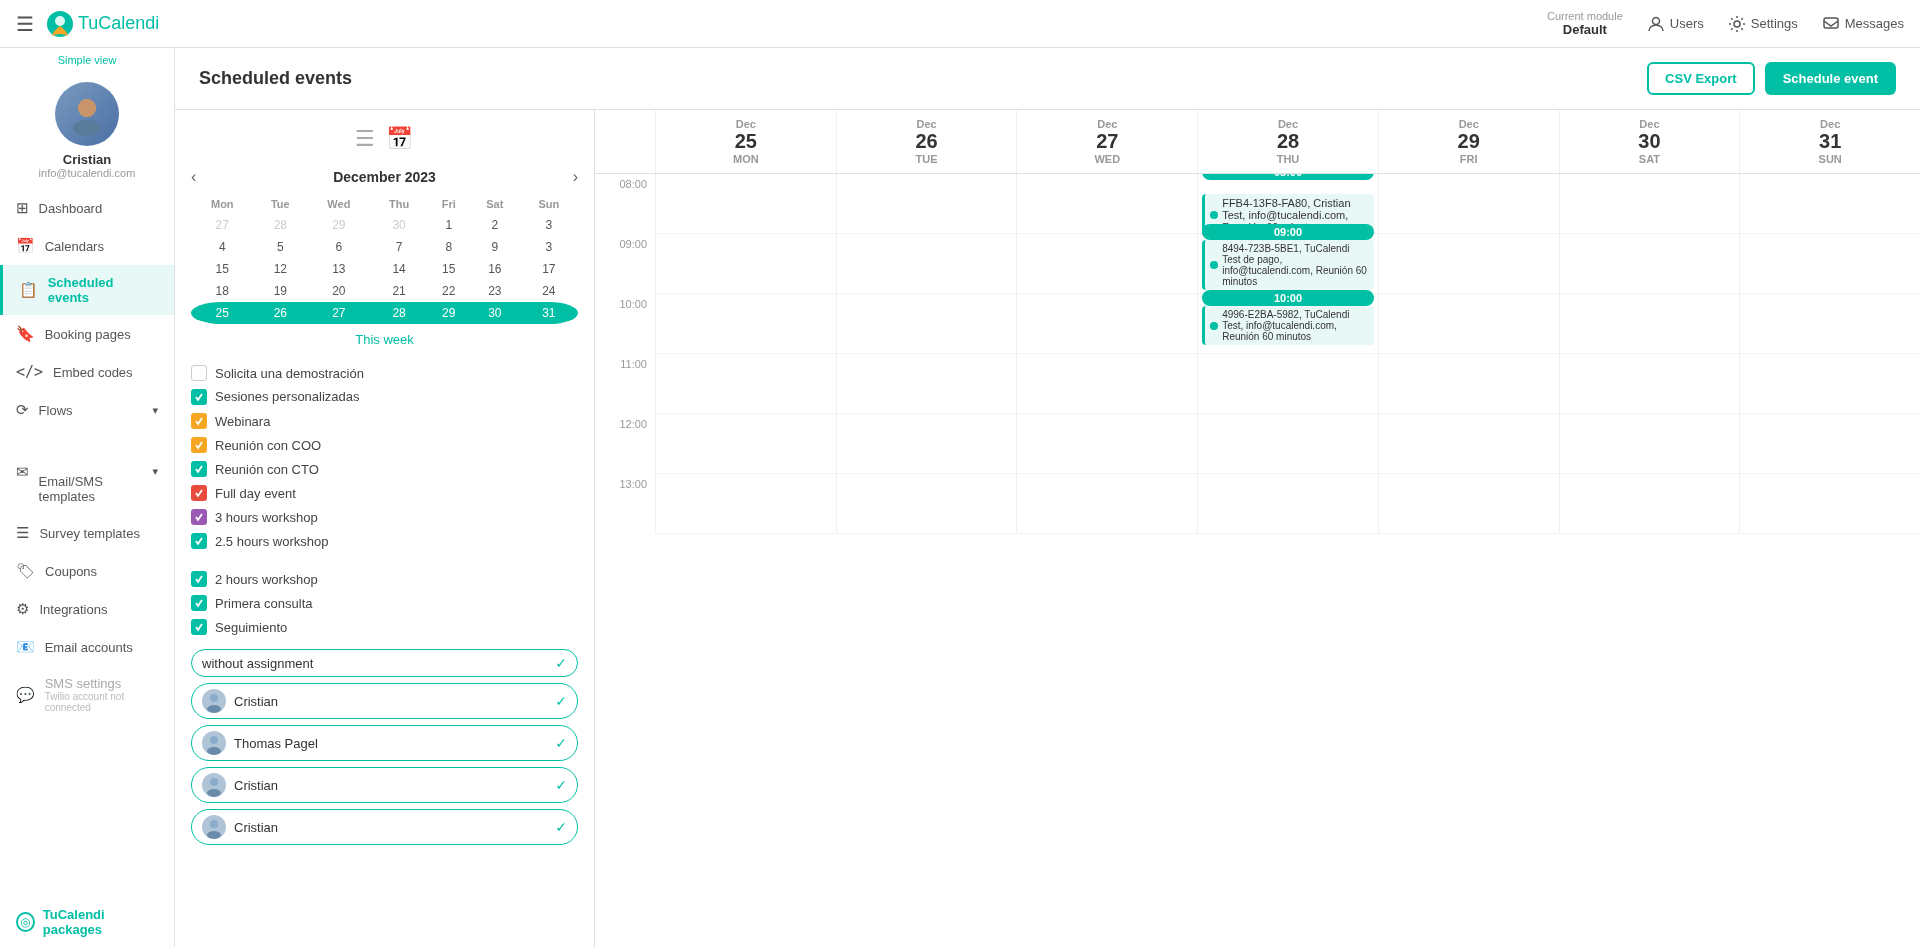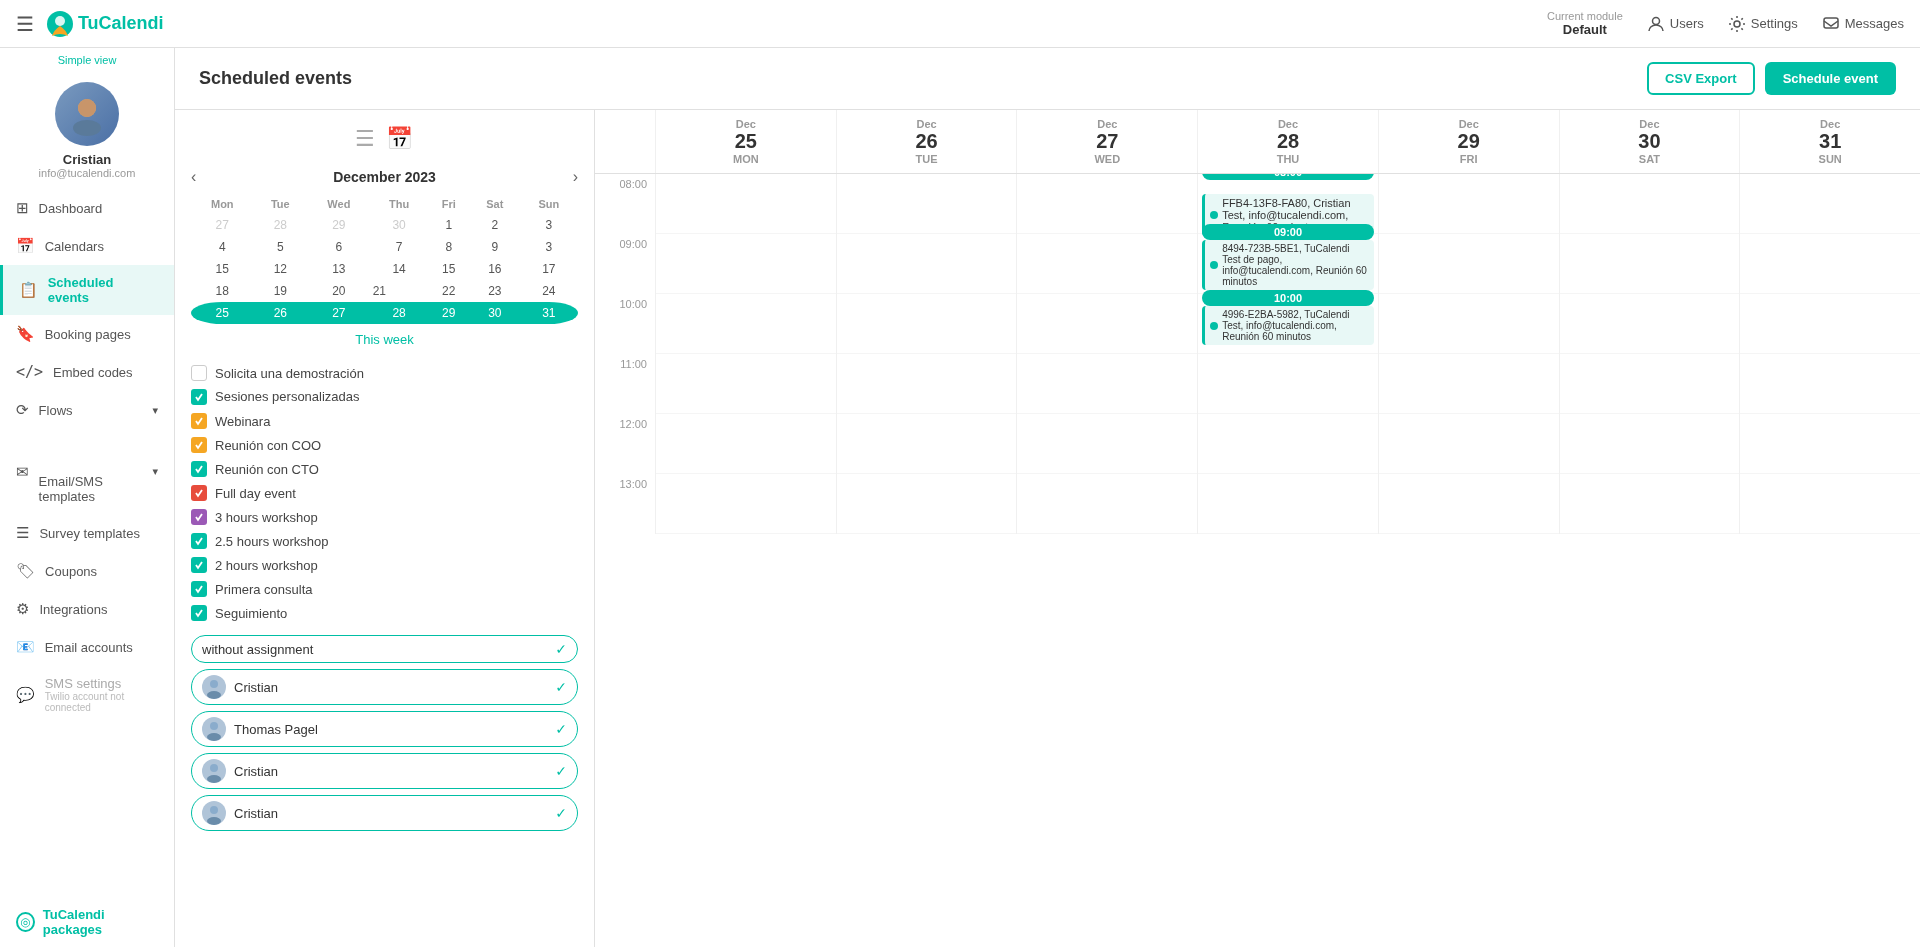--- a/index.html
+++ b/index.html
@@ -13,21 +13,21 @@
 
 <div style="height:48px;background:#fff;border-bottom:1px solid #e0e0e0;display:flex;align-items:center;padding:0 16px;justify-content:space-between;z-index:10;">
   <div style="display:flex;align-items:center;gap:12px;">
     <span style="font-size:20px;color:#555;cursor:pointer;">☰</span>
     <div style="display:flex;align-items:center;gap:4px;">
       <svg width="28" height="28" viewBox="0 0 28 28">
         <circle cx="14" cy="14" r="13" fill="#00bfa5"></circle>
         <circle cx="14" cy="11" r="5" fill="#fff" opacity="0.85"></circle>
         <path d="M14 16 Q8 20 6 26 Q14 22 22 26 Q20 20 14 16Z" fill="#f5a623"></path>
       </svg>
-      <span style="font-size:18px;font-weight:700;color:#00bfa5;">TuCalendi</span>
+      <span style="font-size:18px;font-weight:400;color:#00bfa5;">TuCalendi</span>
     </div>
   </div>
   <div style="display:flex;align-items:center;gap:24px;">
     <div style="text-align:center;">
       <div style="font-size:11px;color:#999;">Current module</div>
       <div style="font-weight:600;color:#333;font-size:13px;">Default</div>
     </div>
     <div style="display:flex;align-items:center;gap:5px;cursor:pointer;color:#555;font-size:13px;">
       <svg width="18" height="18" viewBox="0 0 18 18" fill="none">
           <circle cx="9" cy="6" r="3.5" stroke="#555" stroke-width="1.5"></circle>
@@ -190,21 +190,21 @@
                   <td style="text-align: center; padding: 4px 2px; font-size: 12px; cursor: pointer; border-radius: 4px; color: rgb(85, 85, 85);">13</td>
                   <td style="text-align: center; padding: 4px 2px; font-size: 12px; cursor: pointer; border-radius: 4px; color: rgb(85, 85, 85);">14</td>
                   <td style="text-align: center; padding: 4px 2px; font-size: 12px; cursor: pointer; border-radius: 4px; color: rgb(85, 85, 85);">15</td>
                   <td style="text-align: center; padding: 4px 2px; font-size: 12px; cursor: pointer; border-radius: 4px; color: rgb(85, 85, 85);">16</td>
                   <td style="text-align: center; padding: 4px 2px; font-size: 12px; cursor: pointer; border-radius: 4px; color: rgb(85, 85, 85);">17</td>
                 </tr>
                 <tr>
                   <td style="text-align: center; padding: 4px 2px; font-size: 12px; cursor: pointer; border-radius: 4px; color: rgb(85, 85, 85);">18</td>
                   <td style="text-align: center; padding: 4px 2px; font-size: 12px; cursor: pointer; border-radius: 4px; color: rgb(85, 85, 85);">19</td>
                   <td style="text-align: center; padding: 4px 2px; font-size: 12px; cursor: pointer; border-radius: 4px; color: rgb(85, 85, 85);">20</td>
-                  <td style="text-align: left; padding: 4px 2px; font-size: 12px; cursor: pointer; border-radius: 4px; color: rgb(85, 85, 85);">21</td>
+                  <td style="text-align: center; padding: 4px 2px; font-size: 12px; cursor: pointer; border-radius: 4px; color: rgb(85, 85, 85);">21</td>
                   <td style="text-align: center; padding: 4px 2px; font-size: 12px; cursor: pointer; border-radius: 4px; color: rgb(85, 85, 85);">22</td>
                   <td style="text-align: center; padding: 4px 2px; font-size: 12px; cursor: pointer; border-radius: 4px; color: rgb(85, 85, 85);">23</td>
                   <td style="text-align: center; padding: 4px 2px; font-size: 12px; cursor: pointer; border-radius: 4px; color: rgb(85, 85, 85);">24</td>
                 </tr>
                 <tr>
                   <td style="text-align: center; padding: 4px 2px; font-size: 12px; cursor: pointer; background: rgb(0, 191, 165); color: rgb(255, 255, 255); border-radius: 50% 0px 0px 50%;">25</td>
                   <td style="text-align: center; padding: 4px 2px; font-size: 12px; cursor: pointer; background: rgb(0, 191, 165); color: rgb(255, 255, 255); border-radius: 0px;">26</td>
                   <td style="text-align: center; padding: 4px 2px; font-size: 12px; cursor: pointer; background: rgb(0, 191, 165); color: rgb(255, 255, 255); border-radius: 0px;">27</td>
                   <td style="text-align: center; padding: 4px 2px; font-size: 12px; cursor: pointer; background: rgb(0, 191, 165); color: rgb(255, 255, 255); border-radius: 0px;">28</td>
                   <td style="text-align: center; padding: 4px 2px; font-size: 12px; cursor: pointer; background: rgb(0, 191, 165); color: rgb(255, 255, 255); border-radius: 0px;">29</td>
@@ -271,21 +271,21 @@
               <span>3 hours workshop</span>
             </div>
             <div style="display: flex; align-items: center; gap: 8px; padding: 4px 0px; font-size: 13px; color: rgb(68, 68, 68); cursor: pointer;">
               <div style="width: 16px; height: 16px; border-radius: 3px; flex-shrink: 0; display: flex; align-items: center; justify-content: center; background: rgb(0, 191, 165); border: none;">
                 <svg width="10" height="10" viewBox="0 0 10 10">
                   <polyline points="2,5 4,8 8,2" stroke="#fff" stroke-width="1.8" fill="none"></polyline>
                 </svg>
               </div>
               <span>2.5 hours workshop</span>
             </div>
-            <div style="display: flex; align-items: center; gap: 8px; padding: 4px 0px; font-size: 13px; color: rgb(68, 68, 68); cursor: pointer;">
+            <div style="display: flex; align-items: center; gap: 8px; padding: 4px 0px; font-size: 13px; color: rgb(68, 68, 68); cursor: pointer; margin-top: 14px;">
               <div style="width: 16px; height: 16px; border-radius: 3px; flex-shrink: 0; display: flex; align-items: center; justify-content: center; background: rgb(0, 191, 165); border: none;">
                 <svg width="10" height="10" viewBox="0 0 10 10">
                   <polyline points="2,5 4,8 8,2" stroke="#fff" stroke-width="1.8" fill="none"></polyline>
                 </svg>
               </div>
               <span>2 hours workshop</span>
             </div>
             <div style="display: flex; align-items: center; gap: 8px; padding: 4px 0px; font-size: 13px; color: rgb(68, 68, 68); cursor: pointer;">
               <div style="width: 16px; height: 16px; border-radius: 3px; flex-shrink: 0; display: flex; align-items: center; justify-content: center; background: rgb(0, 191, 165); border: none;">
                 <svg width="10" height="10" viewBox="0 0 10 10">

